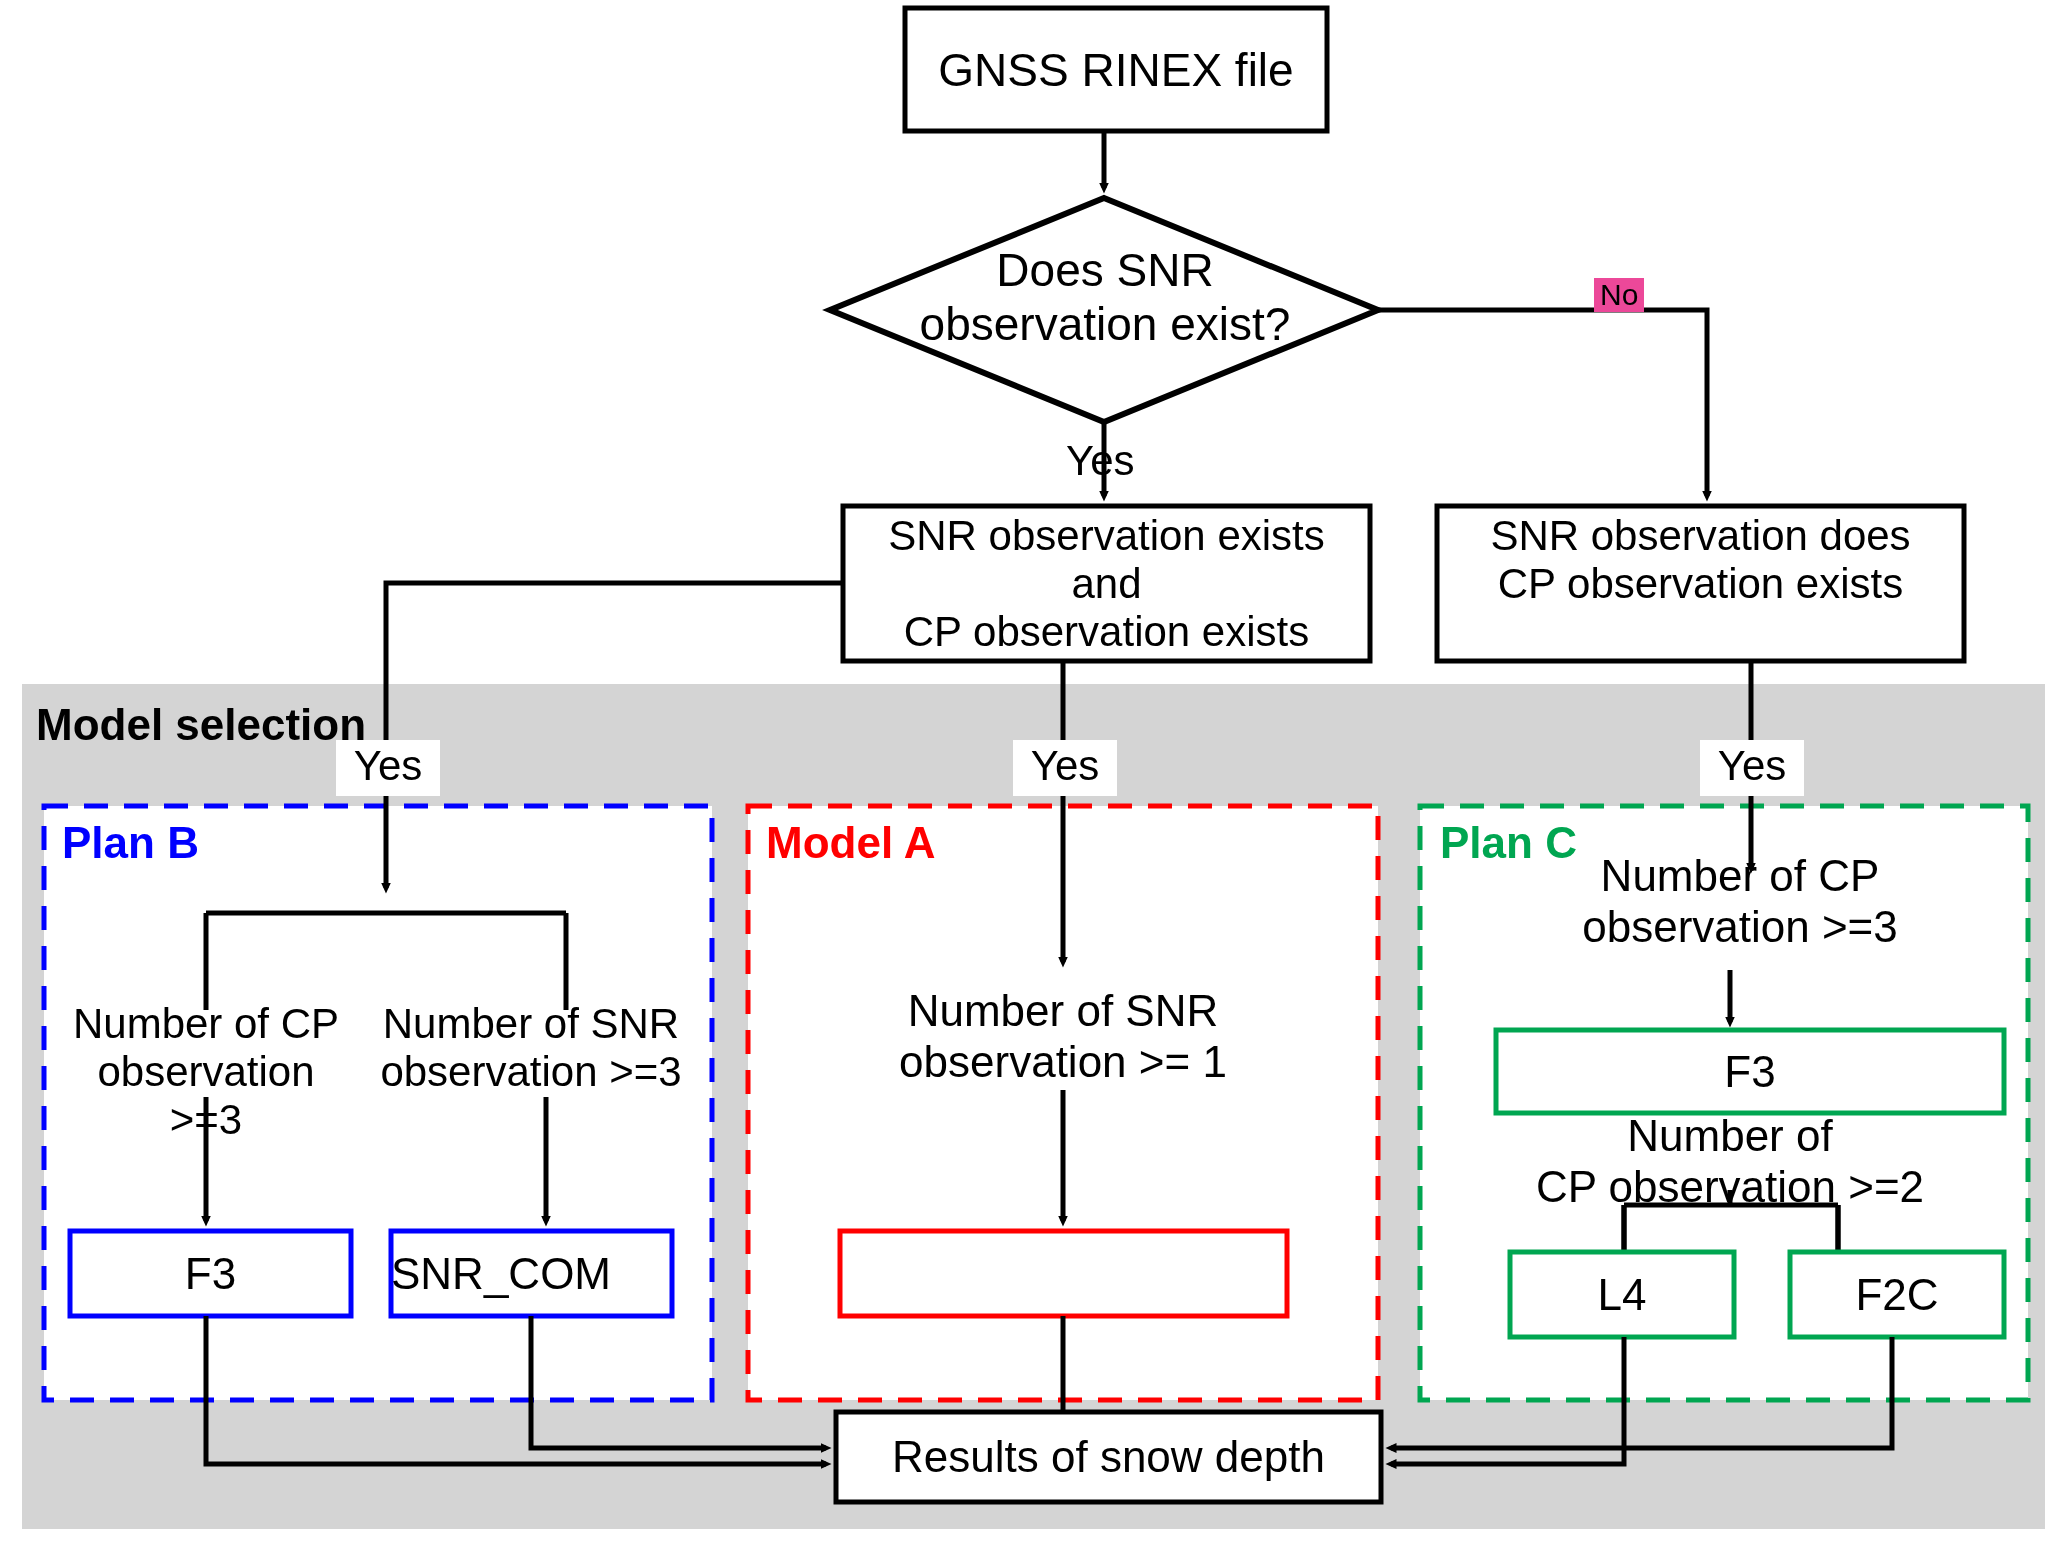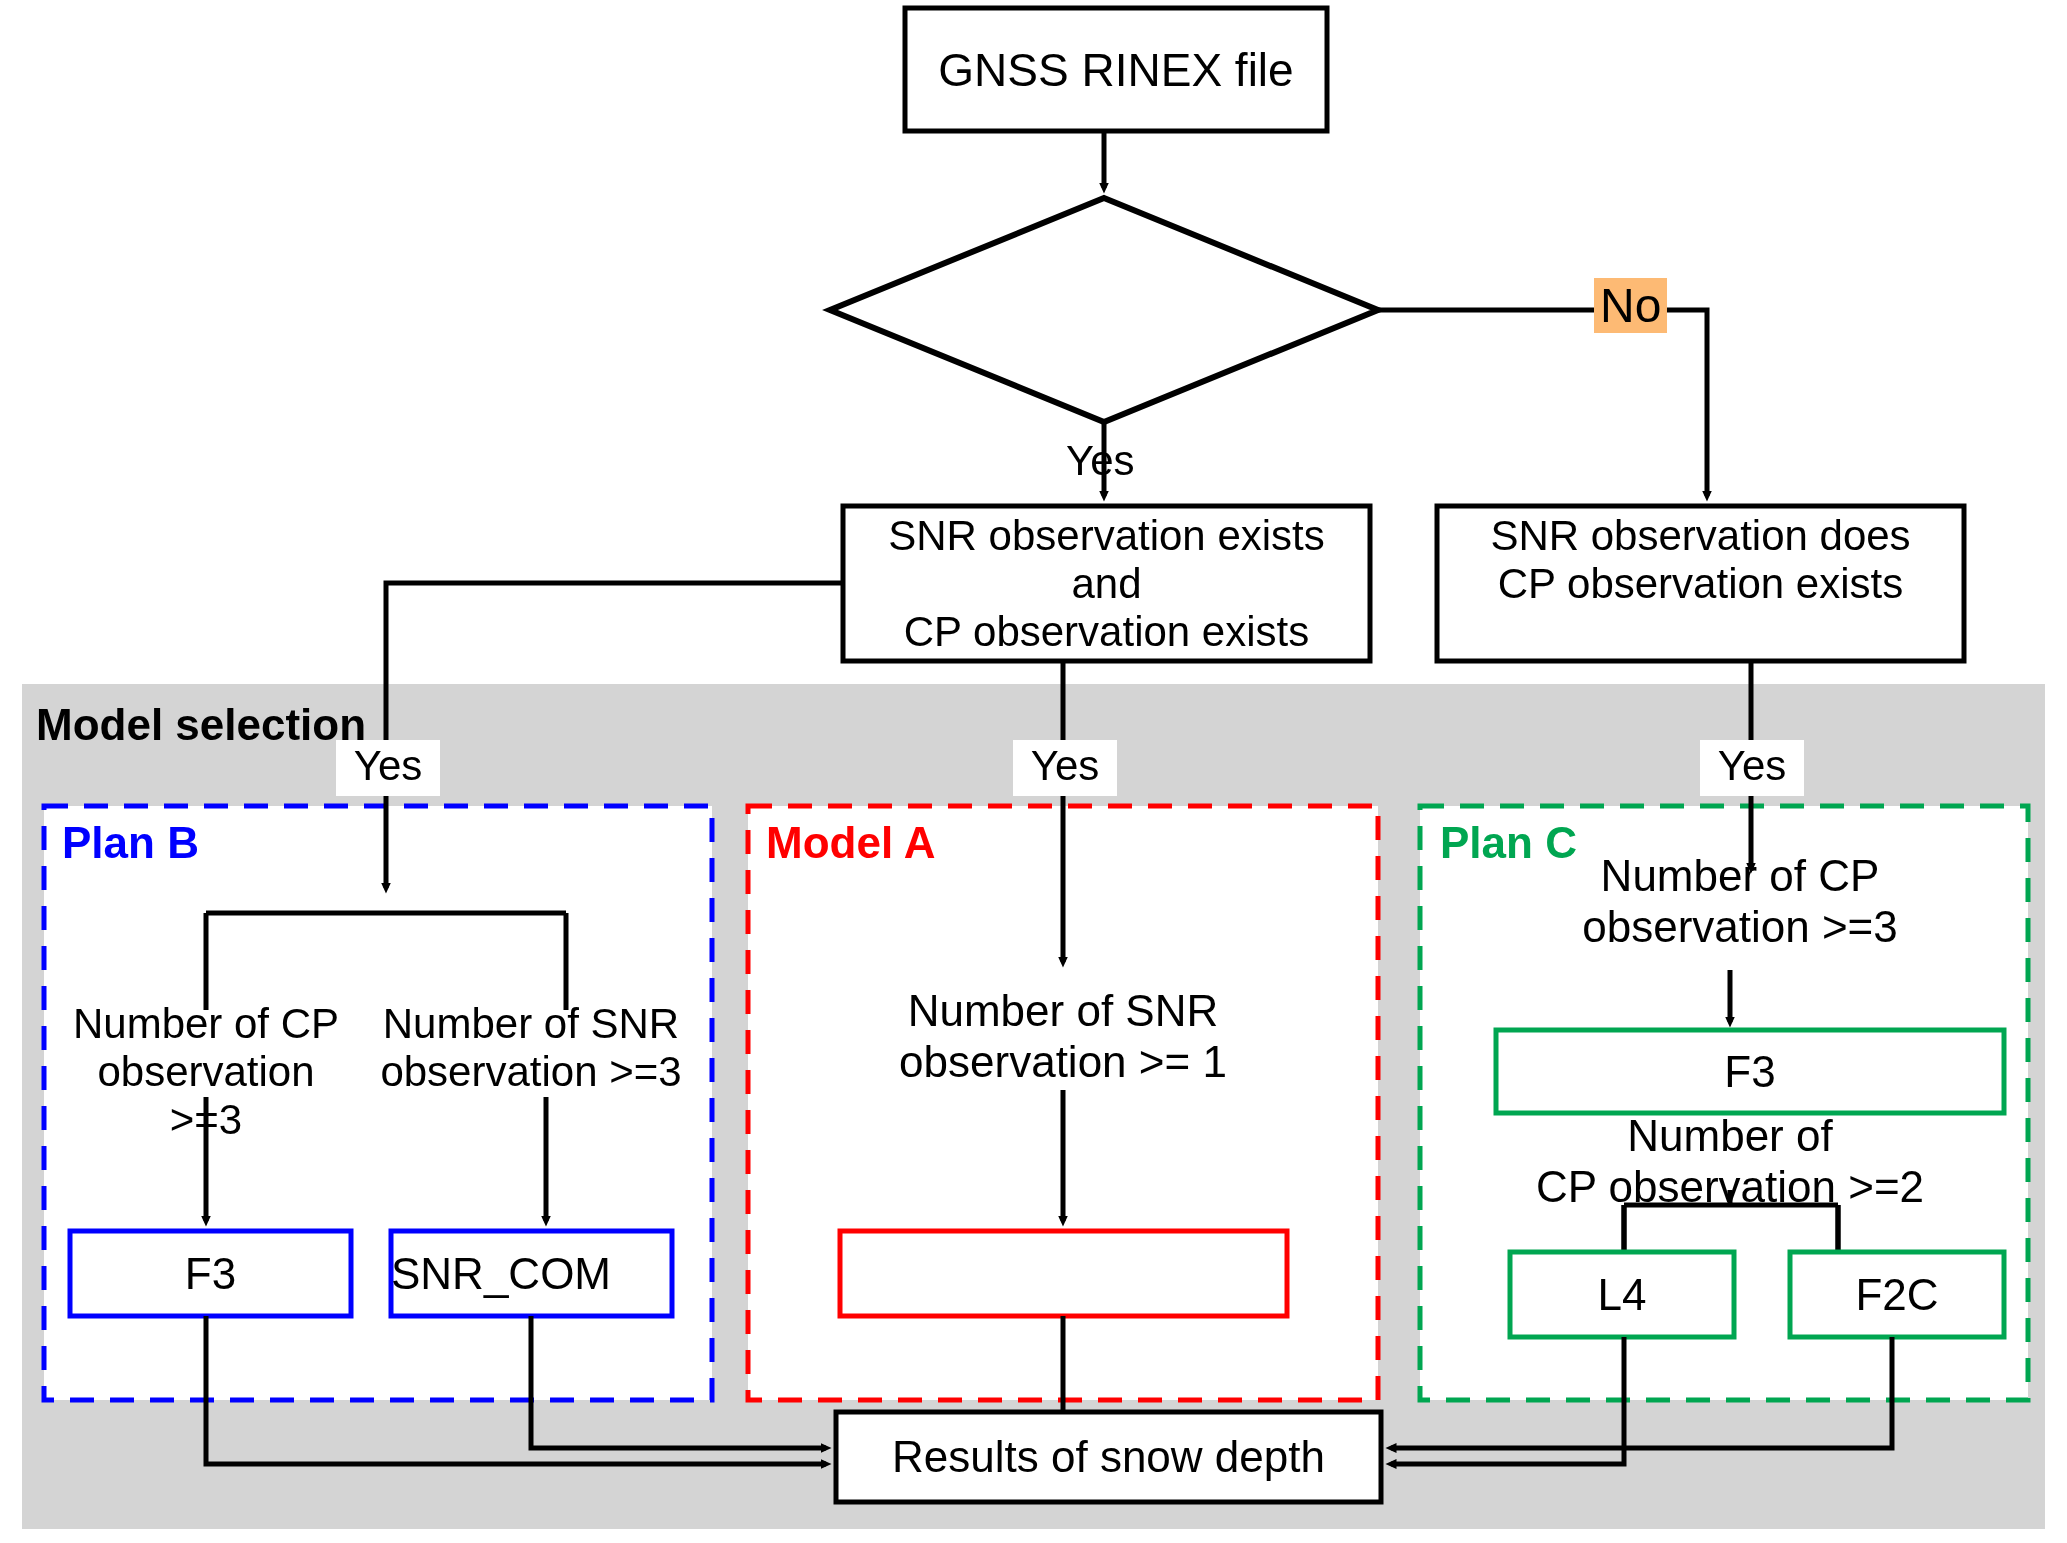--- a/index.html
+++ b/index.html
@@ -73,23 +73,27 @@
 
   <rect x="336" y="740" width="104" height="56" fill="#ffffff"></rect>
   <rect x="1013" y="740" width="104" height="56" fill="#ffffff"></rect>
   <rect x="1700" y="740" width="104" height="56" fill="#ffffff"></rect>
 </svg>
 
 <div style="position:absolute;left:905px;top:8px;width:422px;height:123px;display:flex;align-items:center;justify-content:center;">
   <span style="font-size:46px;color:#000;">GNSS RINEX file</span>
 </div>
 
+<div style="position:absolute;left:880px;top:243px;width:450px;text-align:center;line-height:1.18;">
+  <div style="font-size:46px;color:#000;">Does SNR</div>
+  <div style="font-size:46px;color:#000;">observation exist?</div>
+</div>
 
 <div style="position:absolute;left:1066px;top:437px;font-size:42px;color:#000;">Yes</div>
-<div style="position:absolute;left:1594px;top:278px;font-size:48px;color:#000;background:#fdba74;padding:0 6px;">No</div>
+<div style="position:absolute;left:1594px;top:278px;font-size:30px;color:#000;background:#ec4899;padding:0 6px;">No</div>
 
 <div style="position:absolute;left:843px;top:512px;width:527px;text-align:center;line-height:1.14;">
   <div style="font-size:42px;color:#000;">SNR observation exists</div>
   <div style="font-size:42px;color:#000;">and</div>
   <div style="font-size:42px;color:#000;">CP observation exists</div>
 </div>
 
 <div style="position:absolute;left:1437px;top:512px;width:527px;text-align:center;line-height:1.14;">
   <div style="font-size:42px;color:#000;">SNR observation does</div>
   <div style="font-size:42px;color:#000;">CP observation  exists</div>

